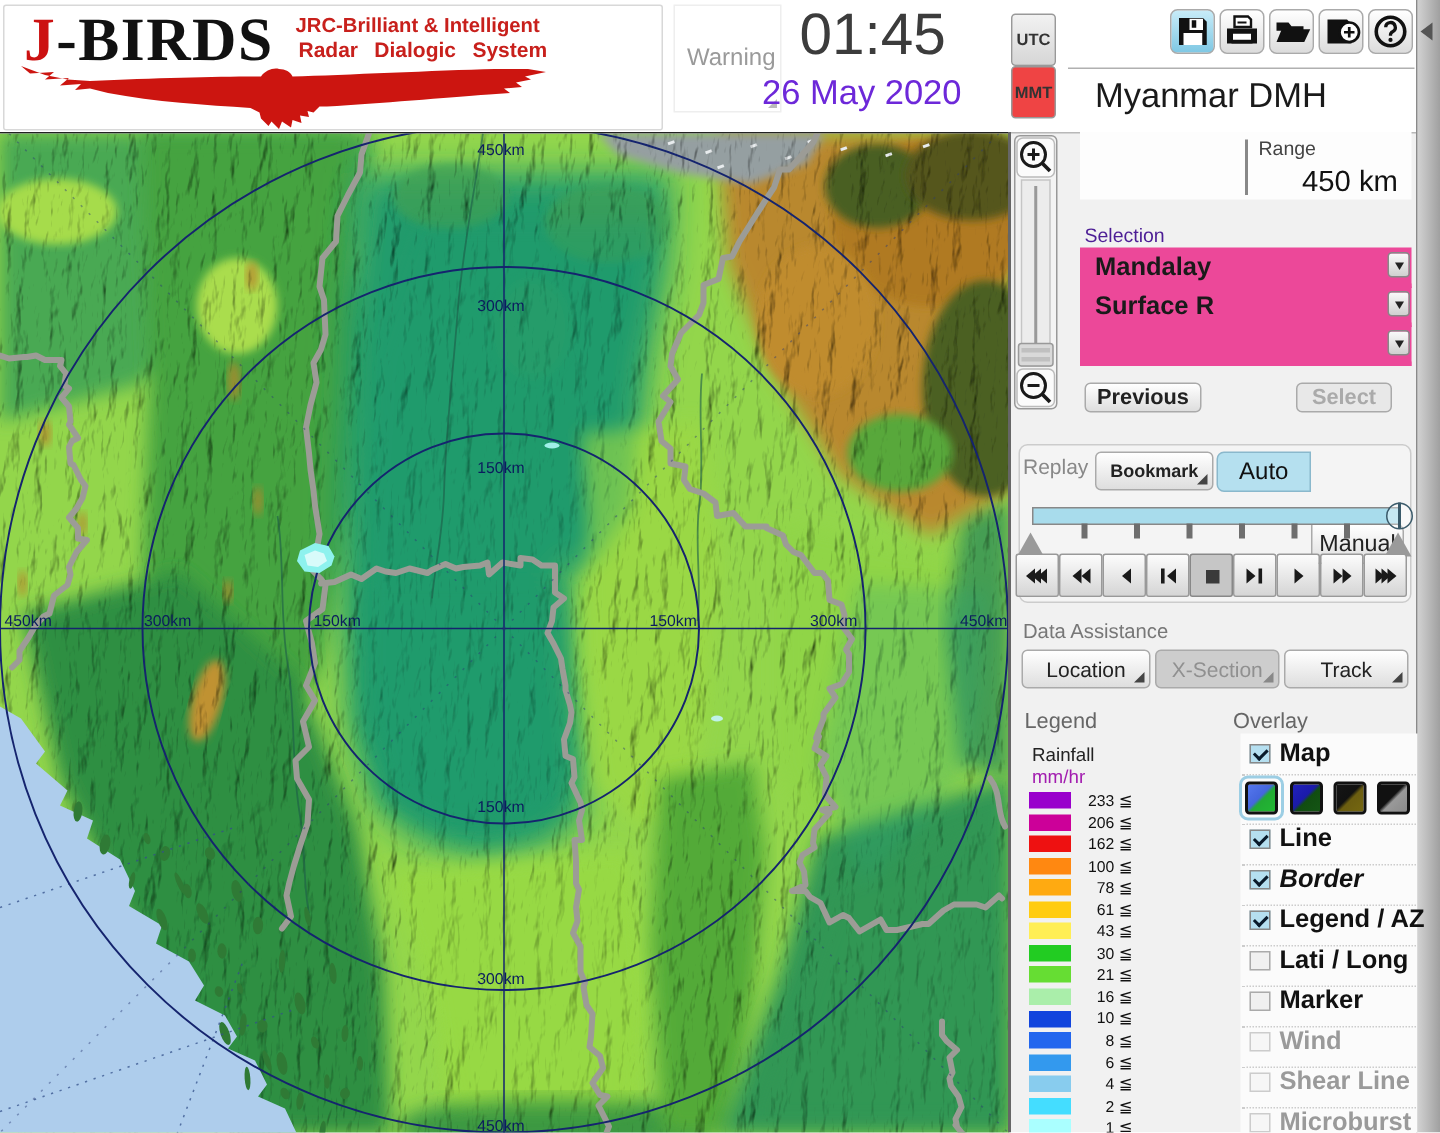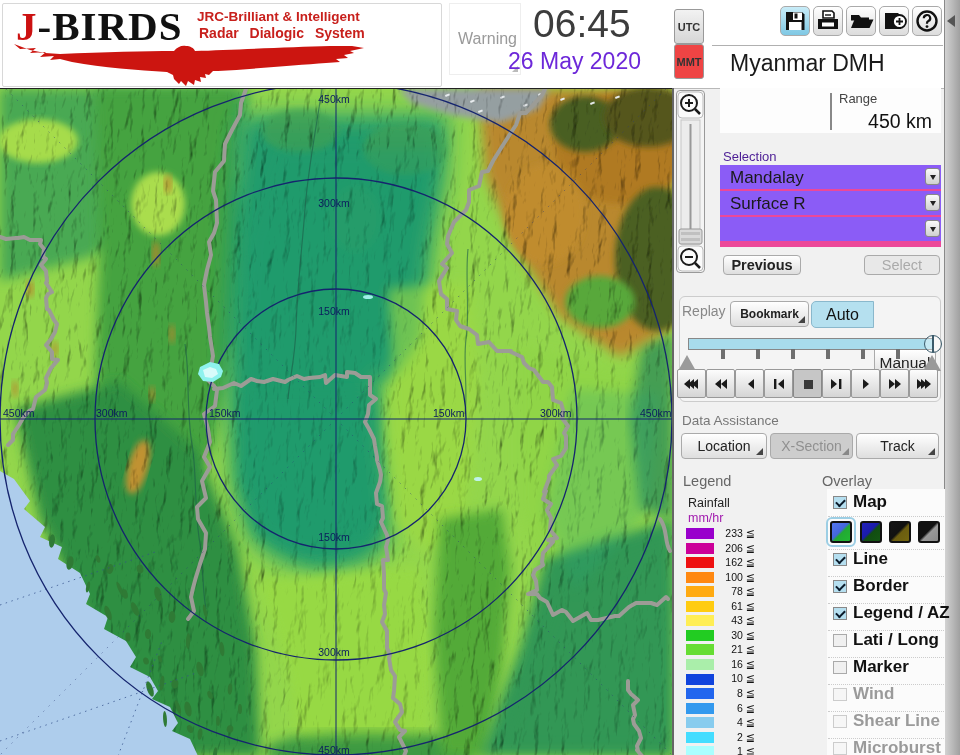--- a/index.html
+++ b/index.html
@@ -32,29 +32,29 @@
 #map{left:0;top:88px;width:673px;height:667px;border-top:1px solid #222;text-align:center;}
 #mapedge{left:672px;top:88px;width:2px;height:667px;background:#666;}
 
 #panel{left:674px;top:88px;width:270px;height:667px;background:#f1f1f1;border-top:1px solid #b8b8b8;box-sizing:border-box;}
 #zoomctl{left:676px;top:90px;width:29px;height:183px;background:#f4f4f4;border:1px solid #999;border-radius:4px;box-sizing:border-box;}
 #rangebox{left:720px;top:88px;width:221px;height:45px;background:#fdfdfd;}
 #rangediv{left:830px;top:93px;width:2px;height:37px;background:#888;}
 #rangelab{left:839px;top:91px;font-size:13px;color:#444;}
 #rangeval{left:0px;top:110px;width:932px;text-align:right;font-size:19.5px;color:#111;}
 #sellab{left:723px;top:149px;font-size:13px;color:#4c1d95;}
-.drop{left:720px;width:221px;height:24px;background:#8b5cf6;border-bottom:6px solid #ec4899;}
+.drop{left:720px;width:221px;height:24px;background:#ec4899;border-bottom:3px solid #ec4899;font-weight:bold;}
 .droparrow{position:absolute;right:1px;top:3px;width:15px;height:17px;border:1px solid #888;border-radius:3px;background:linear-gradient(#fafafa,#d0d0d0);box-sizing:border-box;}
 .droparrow:after{content:"";position:absolute;left:3.5px;top:6px;border:3.5px solid transparent;border-top:5px solid #222;}
 .droptxt{position:absolute;left:10px;top:3px;font-size:17px;color:#1a1a1a;}
 #drop1{top:165px;}#drop2{top:191px;}#drop3{top:217px;}
 .btn{border:1px solid #aaa;border-radius:4px;background:linear-gradient(#ffffff,#dedede);
  text-align:center;color:#222;box-sizing:border-box;}
 #prevbtn{left:723px;top:255px;width:78px;height:20px;font-size:14.5px;font-weight:bold;line-height:18px;}
-#selbtn{left:864px;top:255px;width:76px;height:20px;font-size:14.5px;font-weight:normal;line-height:18px;color:#aaa;background:#e8e8e8;text-align:center;}
+#selbtn{left:864px;top:255px;width:64px;height:20px;font-size:14.5px;font-weight:bold;line-height:18px;color:#aaa;background:#e8e8e8;text-align:center;}
 
 #replaybox{left:679px;top:296px;width:262px;height:106px;border:1px solid #ccc;border-radius:6px;background:#f4f4f4;box-sizing:border-box;}
 #replaylab{left:682px;top:303px;font-size:14px;color:#888;}
 #bookmark{left:730px;top:301px;width:79px;height:26px;font-size:12px;font-weight:bold;line-height:24px;}
 #autobtn{left:811px;top:301px;width:63px;height:27px;background:#b5e0ef;border:1px solid #8ab8cc;border-radius:5px 0 0 5px;font-size:16px;text-align:center;line-height:25px;box-sizing:border-box;color:#111;}
 #manbtn{left:874px;top:301px;width:62px;height:27px;border-radius:0 5px 5px 0;font-size:15.5px;line-height:25px;margin-top:48px;}
 #slider{left:688px;top:338px;width:245px;height:12px;background:#a8dcec;border:1px solid #888;box-sizing:border-box;}
 #sliderknob{left:924px;top:335px;width:18px;height:18px;border:1.5px solid #3a5a6a;border-radius:50%;background:rgba(255,255,255,.35);box-sizing:border-box;}
 #sliderknob:after{content:"";position:absolute;left:7px;top:-1px;width:1.5px;height:17px;background:#3a5a6a;}
 .tick{top:349px;width:3.5px;height:10px;background:#6e6e6e;}
@@ -265,21 +265,21 @@
  C288,23 243,27 208,29
  L203,29 L199,33 L195,32 L196,36 L190,35 L191,40 L185,38 L184,43 L178,39 L176,44 L171,39 L169,42 L164,37 L163,33 L157,30
  C128,28 93,26 62,20 L50,17
  L40,18 L44,14 L30,15 L36,10 L20,11 L26,6 L10,7 Z"></path>
 </svg>
   </div>
 <div class="abs" id="warn">
     <span>Warning</span>
     <i style="position:absolute;right:2px;bottom:2px;width:0;height:0;border-left:6px solid transparent;border-bottom:6px solid #bbb;"></i>
   </div>
-<div class="abs" id="time">06:45</div>
+<div class="abs" id="time">01:45</div>
 <div class="abs" id="date">26 May 2020</div>
 <div class="abs tzbtn" id="utc">UTC</div>
 <div class="abs tzbtn" id="mmt">MMT</div>
 <div class="abs icobtn" id="ico1"><svg width="28" height="28" viewBox="0 0 28 28">
 <path d="M5,5 h16 l2.5,2.5 v15.5 h-18.5 z" fill="#111"></path>
 <rect x="12" y="5.5" width="9" height="7.5" fill="#fff"></rect>
 <rect x="13.5" y="6.5" width="3" height="5" fill="#111"></rect>
 <rect x="8" y="15" width="12.5" height="8" fill="#fff"></rect>
 </svg></div>
 <div class="abs icobtn" id="ico2"><svg width="28" height="28" viewBox="0 0 28 28">
@@ -452,21 +452,21 @@
 <div class="abs swv" style="left:694px;top:716px;">4 <span class="leq">≦</span></div>
 <div class="abs sw" style="top:732px;background:#44ddff;"></div>
 <div class="abs swv" style="left:694px;top:731px;">2 <span class="leq">≦</span></div>
 <div class="abs sw" style="top:746px;background:#aaffff;"></div>
 <div class="abs swv" style="left:694px;top:745px;">1 <span class="leq">≦</span></div>
 <div class="abs cb on" style="top:496px;"></div>
 <div class="abs ovl" style="top:492px;">Map</div>
 <div class="abs cb on" style="top:553px;"></div>
 <div class="abs ovl" style="top:549px;">Line</div>
 <div class="abs cb on" style="top:580px;"></div>
-<div class="abs ovl" style="top:576px;">Border</div>
+<div class="abs ovl" style="top:576px;font-style:italic;">Border</div>
 <div class="abs cb on" style="top:607px;"></div>
 <div class="abs ovl" style="top:603px;">Legend / AZ</div>
 <div class="abs cb off" style="top:634px;"></div>
 <div class="abs ovl" style="top:630px;">Lati / Long</div>
 <div class="abs cb off" style="top:661px;"></div>
 <div class="abs ovl" style="top:657px;">Marker</div>
 <div class="abs cb dis" style="top:688px;"></div>
 <div class="abs ovl dis" style="top:684px;">Wind</div>
 <div class="abs cb dis" style="top:715px;"></div>
 <div class="abs ovl dis" style="top:711px;">Shear Line</div>

